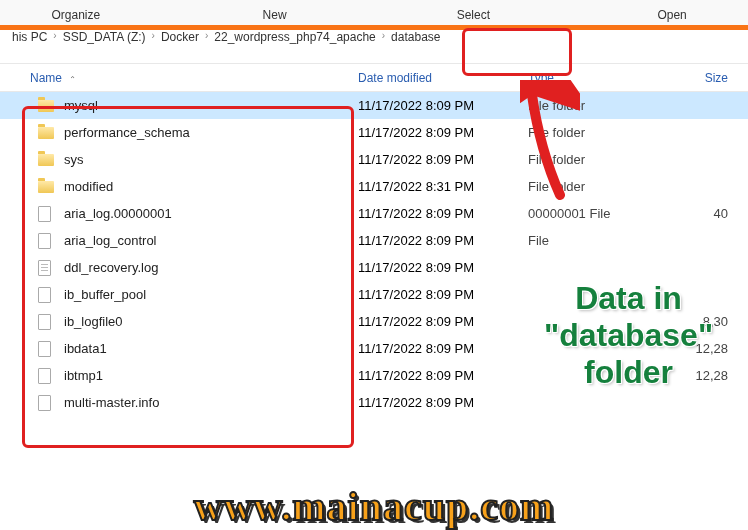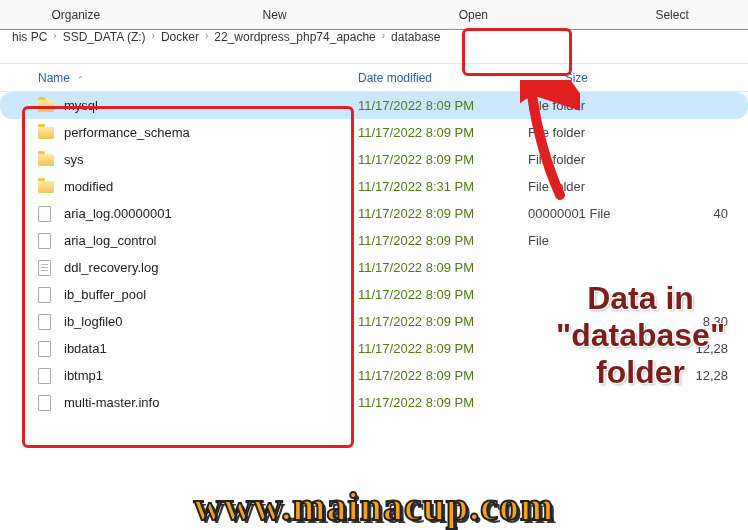--- a/index.html
+++ b/index.html
@@ -8,21 +8,21 @@
       font-size: 13px;
       background: #fff;
       width: 748px;
       height: 530px;
       overflow: hidden;
       position: relative;
     }
     .toolbar {
       display: flex;
       height: 30px;
-      border-bottom: 1px solid #f97316;
+      border-bottom: 5px solid #f97316;
       background: #f9f9f9;
       gap: 47px;
     }
     .toolbar-item {
       flex: 1;
       text-align: center;
       line-height: 30px;
       color: #333;
       font-size: 12px;
     }
@@ -45,37 +45,37 @@
       padding: 0 2px;
       font-size: 10px;
     }
     .columns-header {
       display: flex;
       height: 28px;
       align-items: center;
       border-bottom: 1px solid #e8e8e8;
       color: #2a5db0;
       font-size: 12px;
-      padding-left: 38px;
+      padding-left: 30px;
     }
     .col-name { width: 320px; }
-    .col-date { width: 170px; }
+    .col-date { width: 170px; margin-left: 8px; }
     .col-type { width: 140px; }
     .col-size { width: 60px; text-align: right; }
     .sort-arrow { color: #666; font-size: 8px; margin-left: 4px; }
     .file-list { }
     .row {
       display: flex;
       align-items: center;
       height: 27px;
       padding-left: 38px;
       font-size: 13px;
       color: #222;
     }
-    .row.selected { background: #cce8ff; border-radius: 12px; }
+    .row.selected { background: #cce8ff; }
     .icon-cell {
       width: 20px;
       display: inline-flex;
       align-items: center;
       margin-right: 6px;
     }
     .folder-ico {
       width: 16px; height: 12px;
       background: linear-gradient(#ffe9a8, #f0c755);
       border-radius: 1px;
@@ -97,45 +97,45 @@
       position: relative;
     }
     .file-ico.lines::after {
       content: "";
       position: absolute;
       left: 2px; top: 3px; right: 2px;
       height: 8px;
       background: repeating-linear-gradient(#bbb 0 1px, transparent 1px 3px);
     }
     .cell-name { width: 294px; }
-    .cell-date { width: 170px; color: #4d7c0f; }
+    .cell-date { width: 170px; color: #000000; }
     .cell-type { width: 140px; color: #444; }
     .cell-size { width: 60px; text-align: right; color: #444; }
 
     
     .red-box {
       position: absolute;
       border: 3px solid #e02020;
       border-radius: 6px;
       pointer-events: none;
     }
     .box-breadcrumb { top: 28px; left: 462px; width: 110px; height: 48px; }
     .box-files { top: 106px; left: 22px; width: 332px; height: 342px; }
     .arrow {
       position: absolute;
       top: 80px; left: 520px;
       width: 60px; height: 120px;
       pointer-events: none;
     }
     .callout {
       position: absolute;
-      top: 280px; left: 556px;
+      top: 280px; left: 544px;
       font-size: 32px;
       font-weight: 700;
-      color: #7f1d1d;
+      color: #15803d;
       text-shadow: -1px -1px 0 #fff, 1px -1px 0 #fff, -1px 1px 0 #fff, 1px 1px 0 #fff, 2px 2px 3px rgba(0,0,0,0.25);
       line-height: 1.15;
       text-align: center;
       pointer-events: none;
     }
     .watermark {
       position: absolute;
       bottom: 0;
       left: 50%;
       transform: translateX(-50%);
@@ -148,42 +148,43 @@
       letter-spacing: 1px;
       pointer-events: none;
     }
   </style>
 </head>
 <body>
 
 <div class="toolbar">
   <div class="toolbar-item">Organize</div>
   <div class="toolbar-item">New</div>
+  <div class="toolbar-item">Select</div>
   <div class="toolbar-item">Open</div>
-  <div class="toolbar-item">Select</div>
 </div>
 
 <div class="breadcrumb">
   <span class="crumb">his PC</span>
   <span class="sep">›</span>
   <span class="crumb">SSD_DATA (Z:)</span>
   <span class="sep">›</span>
   <span class="crumb">Docker</span>
   <span class="sep">›</span>
   <span class="crumb">22_wordpress_php74_apache</span>
   <span class="sep">›</span>
   <span class="crumb">database</span>
 </div>
 
 <div class="columns-header">
   <div class="col-name">
     <span>Name</span>
     <span class="sort-arrow">⌃</span>
   </div>
   <div class="col-date">Date modified</div>
+  <div class="col-type">Type</div>
   <div class="col-size">Size</div>
 </div>
 
 <div class="file-list" id="file-list">
     <div class="row selected">
       <span class="icon-cell">
         <span class="folder-ico"></span>
       </span>
       <span class="cell-name">mysql</span>
       <span class="cell-date">11/17/2022 8:09 PM</span>

